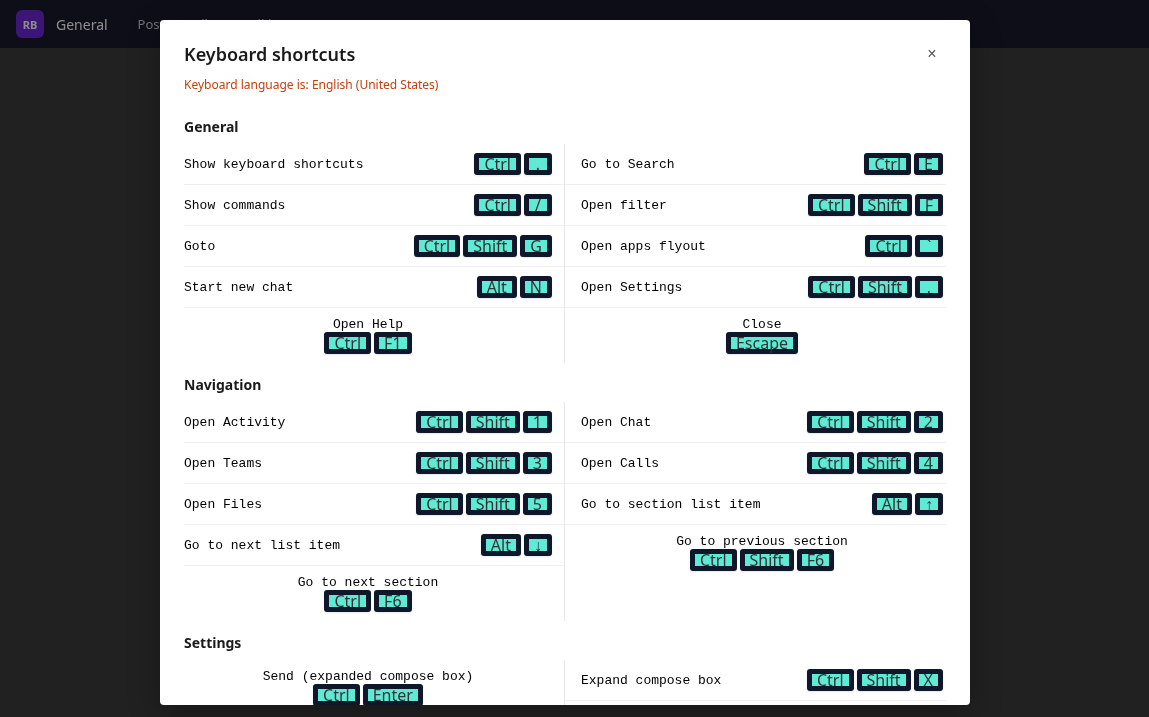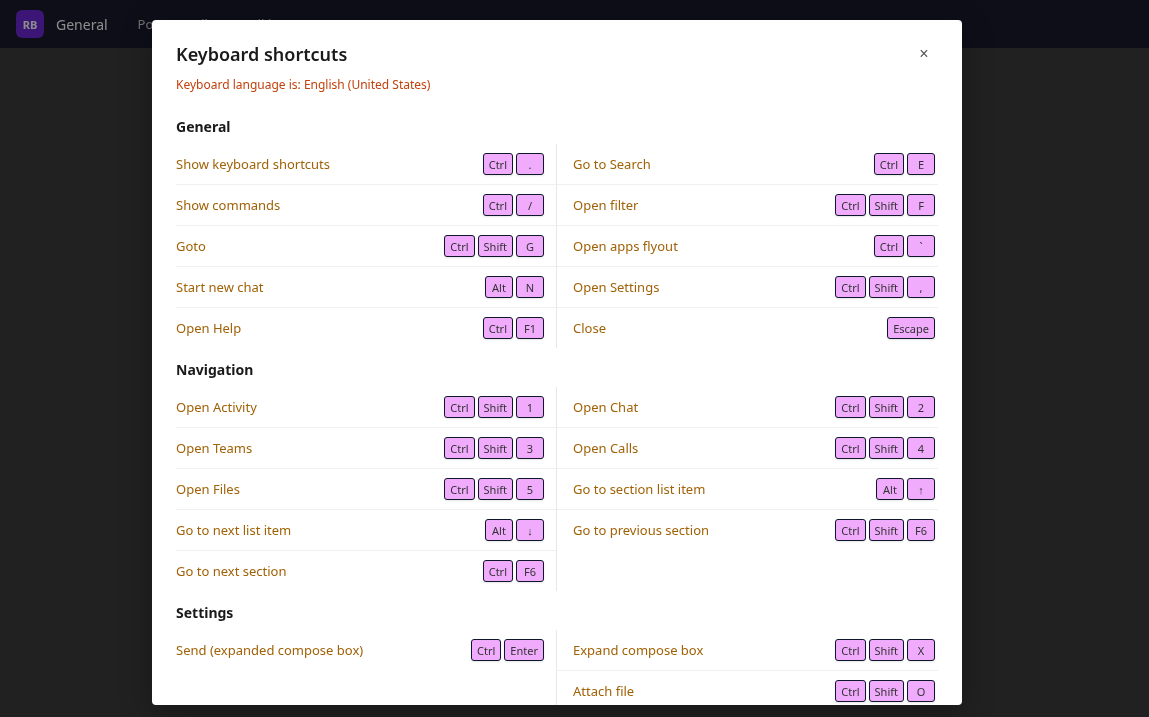--- a/index.html
+++ b/index.html
@@ -47,21 +47,21 @@
       position: absolute;
       top: 0; left: 0; right: 0; bottom: 0;
       background: rgba(0,0,0,0.45);
       z-index: 10;
     }
 
     
     .modal {
       position: absolute;
       top: 20px;
-      left: 152px;
+      left: 160px;
       width: 810px;
       max-height: 685px;
       background: white;
       border-radius: 4px;
       box-shadow: 0 8px 32px rgba(0,0,0,0.3);
       z-index: 20;
       overflow: hidden;
       display: flex;
       flex-direction: column;
     }
@@ -118,53 +118,55 @@
     .shortcut-row {
       display: flex;
       align-items: center;
       justify-content: space-between;
       padding: 9px 12px 9px 0;
       border-bottom: 1px solid #f0f0f0;
       min-height: 40px;
     }
     .shortcut-row:last-child {
       border-bottom: none;
+      flex-direction: column;
     }
     .shortcut-row.right {
       padding: 9px 3px 9px 16px;
       border-bottom: 1px solid #f0f0f0;
     }
     .shortcut-row.right:last-child {
       border-bottom: none;
     }
 
     .shortcut-name {
-      color: #a16207;
+      color: #000000;
       font-size: 13px;
       flex: 1;
+      font-family: Liberation Mono, monospace;
     }
 
     .keys {
       display: flex;
       gap: 3px;
       align-items: center;
       flex-shrink: 0;
     }
 
     .key {
       display: inline-flex;
       align-items: center;
       justify-content: center;
       min-width: 28px;
       height: 22px;
       padding: 0 5px;
-      background: #f0abfc;
-      border: 1px solid #0f172a;
+      background: #5eead4;
+      border: 5px solid #0f172a;
       border-radius: 3px;
-      font-size: 11px;
+      font-size: 16px;
       color: #333;
       box-shadow: 0 1px 2px rgba(0,0,0,0.1);
       font-family: inherit;
     }
 
     
     .shortcuts-grid .left-col {
       border-right: 1px solid #e8e8e8;
     }
   </style>

